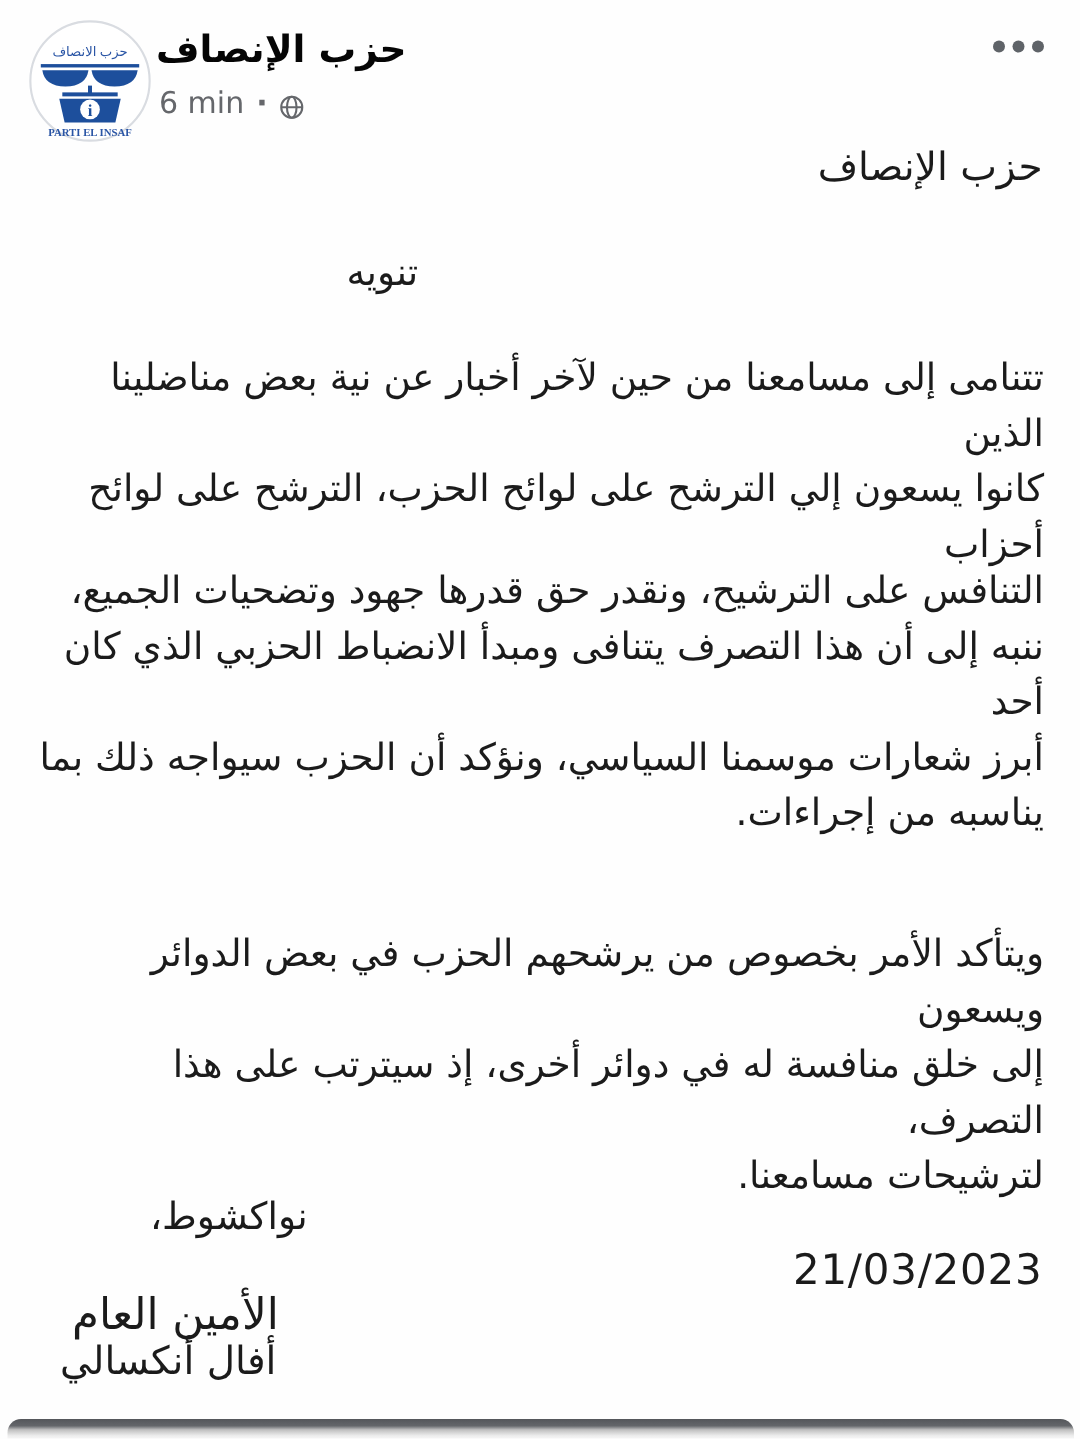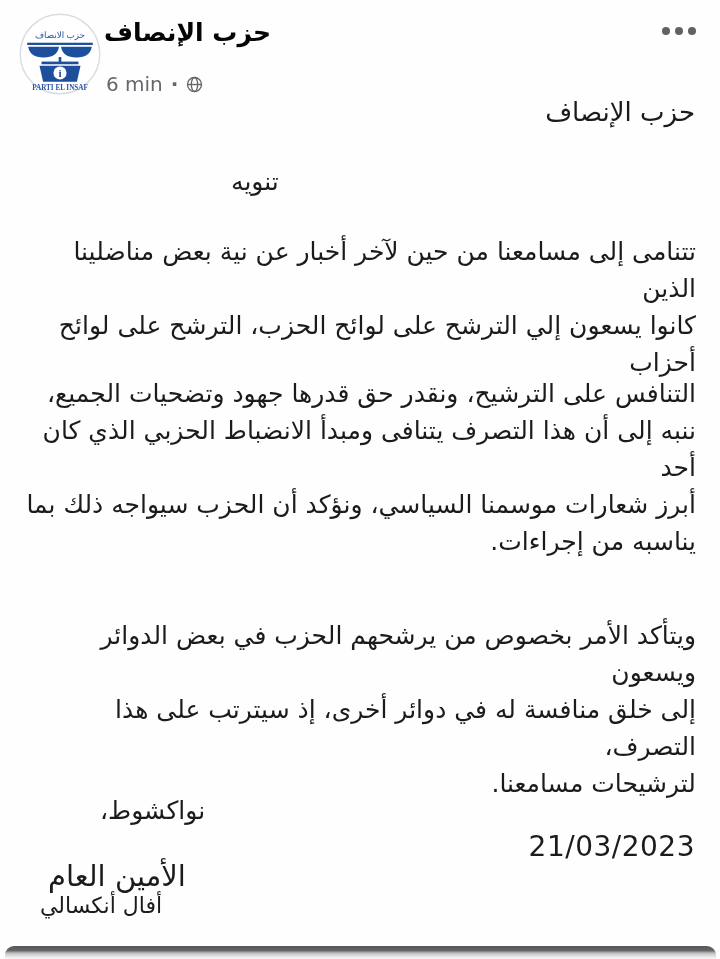--- a/index.html
+++ b/index.html
@@ -17,22 +17,22 @@
     position:absolute; left:19px; top:13px; width:82px; height:82px;
     border-radius:50%; background:#fff;font-family:Liberation Serif, serif;
   }
   .page-name {
     position:absolute; left:104px; top:18px;
     font-size:25px; font-weight:bold; color:#050505;
     direction:rtl; white-space:nowrap;
   }
   .meta-row {
     position:absolute; left:106px; top:56px;
-    display:flex; align-items:center; gap:8px;
-    font-size:20px; color:#65676b;margin-top:16px;
+    display:flex; align-items:flex-end; gap:8px;
+    font-size:20px; color:#65676b;
   }
   .meta-row .sep { font-weight:bold; }
   .dots-menu {
     position:absolute; right:20px; top:23px;
     display:flex; gap:5px; padding:4px; cursor:pointer;
   }
   .dots-menu span { width:8px; height:8px; border-radius:50%; background:#5f6368; }
 
   
   .letter { position:absolute; left:0; top:0; width:720px; height:946px; color:#1b1b1b; }
@@ -59,21 +59,21 @@
   .date {
     position:absolute; right:25px; top:830px;
     font-size:28px; letter-spacing:0.5px; white-space:nowrap;
   }
   .sig-title {
     position:absolute; left:48px; top:859px;
     font-size:29px; direction:rtl; white-space:nowrap;
   }
   .sig-name {
     position:absolute; left:40px; top:893px;
-    font-size:22px; direction:rtl; white-space:nowrap;
+    font-size:26px; direction:rtl; white-space:nowrap;
   }
 
   
   .next-edge {
     position:absolute; left:5px; right:4px; top:946px; height:13px;
     border-radius:9px 9px 0 0;
     background:linear-gradient(180deg,#54565a 0%,#64666a 35%,#bfbfbf 55%,#ececec 85%,#f6f6f6 100%);
   }
 </style>
 </head>

